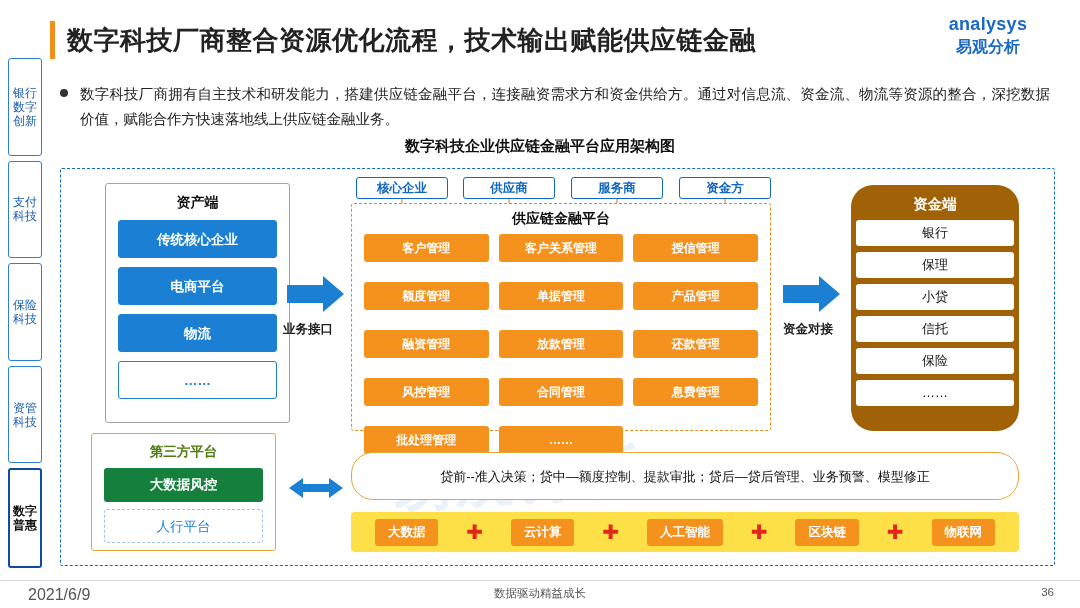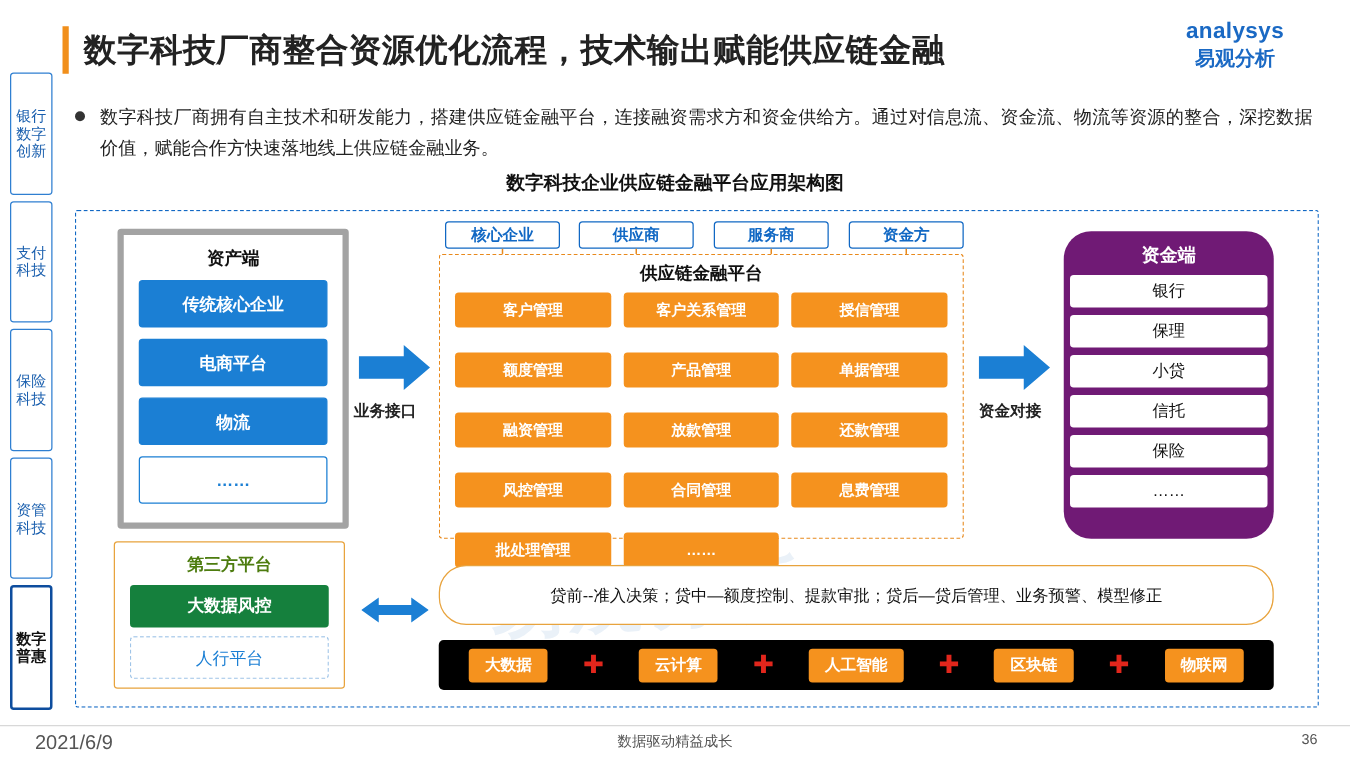--- a/index.html
+++ b/index.html
@@ -66,22 +66,22 @@
   #diagram-title {
     position:absolute; left:0; top:137px; width:1080px; text-align:center;
     font-size:15px; font-weight:bold; color:#111;
   }
   #diagram {
     position:absolute; left:60px; top:168px; width:995px; height:398px;
     border:1.5px dashed #1168c4; border-radius:2px;
   }
   
   #asset-box {
-    position:absolute; left:33px; top:14px; width:185px; height:240px;
-    border:5px solid #a3a3a3; border-radius:3px; background:#fff;
+    position:absolute; left:44px; top:14px; width:185px; height:240px;
+    border:1px solid #a3a3a3; border-radius:3px; background:#fff;
     padding:6px;
   }
   #asset-title {
     text-align:center; font-size:14px; font-weight:bold; color:#111;
     padding:4px 0 8px;
   }
   .blue-item {
     background:#1b7fd4; color:#fff; font-size:13.5px; font-weight:bold;
     text-align:center; border-radius:3px; height:38px; line-height:38px;
     margin:0 6px 9px; border:1px solid #1b7fd4;
@@ -128,40 +128,40 @@
     padding:2px 12px 8px;
   }
   .fn-cell {
     background:#f5921e; color:#fff; font-size:12px; font-weight:bold;
     text-align:center; height:28px; line-height:28px; border-radius:3px;
     white-space:nowrap; overflow:hidden;
   }
   
   #fund-box {
     position:absolute; left:790px; top:16px; width:168px; height:246px;
-    background:#701a75; border-radius:22px; padding:6px 5px;
+    background:#a16207; border-radius:22px; padding:6px 5px;
   }
   #fund-title {
     text-align:center; color:#fff; font-size:14.5px; font-weight:bold; padding:4px 0 6px;
   }
   .fund-item {
     background:#fff; color:#111; font-size:13px; text-align:center;
     height:26px; line-height:26px; border-radius:3px; margin-bottom:6px;
   }
   
   #risk-strip {
     position:absolute; left:290px; top:283px; width:668px; height:48px;
     border:1px solid #e8a33d; border-radius:22px; background:#fff;
     display:flex; align-items:center; justify-content:center; padding:2px 22px;
     font-size:13px; line-height:21px; color:#111; text-align:center;
   }
   
   #tech-strip {
     position:absolute; left:290px; top:343px; width:668px; height:40px;
-    background:#000000; border-radius:4px;
+    background:#fde047; border-radius:4px;
     display:flex; align-items:center; justify-content:space-around; padding:0 10px;
   }
   .tech-chip {
     background:#f5921e; color:#fff; font-size:12.5px; font-weight:bold;
     padding:5px 13px; border-radius:3px; white-space:nowrap;
   }
   .plus { color:#e1261c; font-size:20px; font-weight:bold; line-height:1; }
   
   #dbl-arrow {
     position:absolute; left:228px; top:306px; width:54px; height:26px;
@@ -252,22 +252,22 @@
     <line x1="51" y1="9" x2="374" y2="9" stroke="#e8891c" stroke-width="1.2"></line>
   </svg>
 
   <div id="platform">
     <div id="platform-title">供应链金融平台</div>
     <div id="platform-grid">
       <div class="fn-cell">客户管理</div>
       <div class="fn-cell">客户关系管理</div>
       <div class="fn-cell">授信管理</div>
       <div class="fn-cell">额度管理</div>
+      <div class="fn-cell">单据管理</div>
       <div class="fn-cell">产品管理</div>
-      <div class="fn-cell">单据管理</div>
       <div class="fn-cell">融资管理</div>
       <div class="fn-cell">放款管理</div>
       <div class="fn-cell">还款管理</div>
       <div class="fn-cell">风控管理</div>
       <div class="fn-cell">合同管理</div>
       <div class="fn-cell">息费管理</div>
       <div class="fn-cell">批处理管理</div>
       <div class="fn-cell">……</div>
     </div>
   </div>

